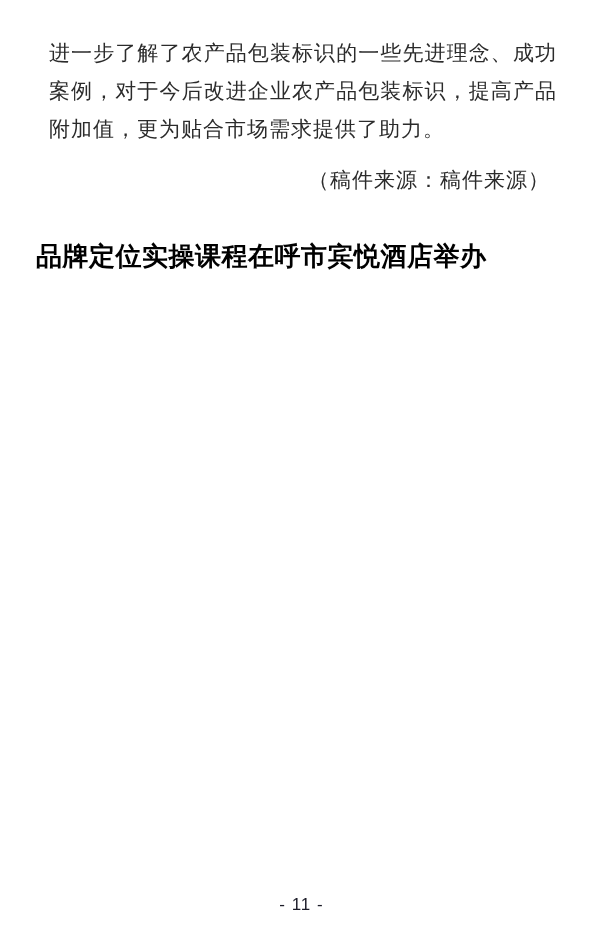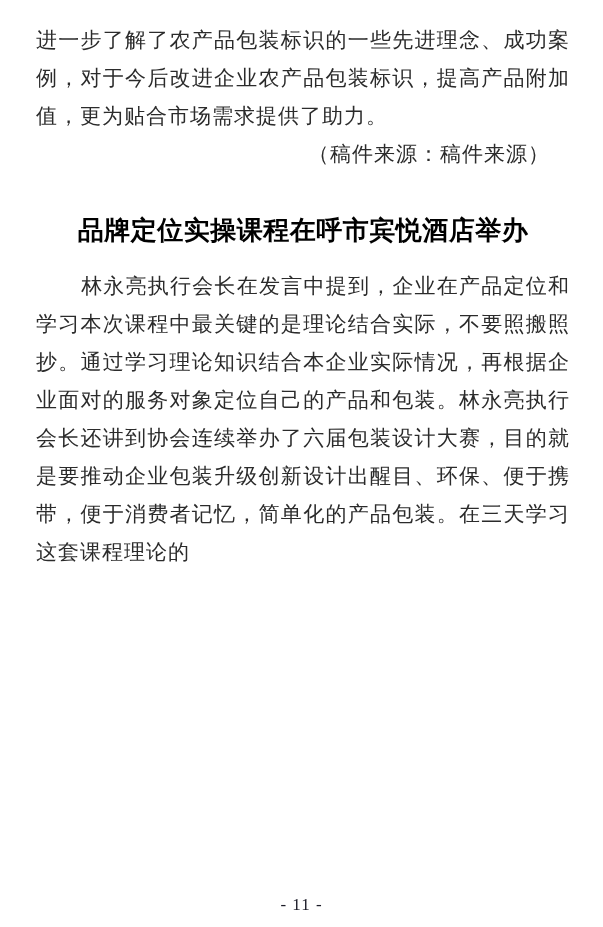--- a/index.html
+++ b/index.html
@@ -15,76 +15,74 @@
   }
   .page {
     position: relative;
     width: 603px;
     height: 927px;
     box-sizing: border-box;
     padding: 21px 33px 0 36px;
     background: #ffffff;
   }
   .body-text {
-    margin: 0;
+    margin: 13px;
     font-size: 21px;
     line-height: 38px;
     letter-spacing: 1px;
     color: #2b2b2b;
     text-align: justify;
     text-justify: inter-character;
   }
   .indent {
     text-indent: 2.15em;
   }
   .source-line {
     margin: 0;
     font-size: 21px;
     line-height: 38px;
     letter-spacing: 1px;
     color: #2b2b2b;
     text-align: right;
     padding-right: 20px;
   }
   .article-title {
-    margin: 36px 0 14px 0;
+    margin: 36px 0 20px 0;
     font-size: 26px;
     line-height: 44px;
     font-weight: bold;
     letter-spacing: 0.5px;
     color: #000000;
-    text-align: center;
     font-family: "Liberation Serif", "DejaVu Serif", serif;
   }
   .page-footer {
     position: absolute;
     left: 0;
     right: 0;
     bottom: 12px;
     text-align: center;
   }
   .page-number {
     font-size: 17px;
     letter-spacing: 1px;
     color: #1c1c28;
-    font-family: Liberation Serif, serif;
+    font-family: Liberation Sans, sans-serif;
   }
 </style>
 </head>
 <body>
 
 <div class="page">
 
   <p class="body-text">进一步了解了农产品包装标识的一些先进理念、成功案例，对于今后改进企业农产品包装标识，提高产品附加值，更为贴合市场需求提供了助力。</p>
 
   <p class="source-line">（稿件来源：稿件来源）</p>
 
   <h1 class="article-title">品牌定位实操课程在呼市宾悦酒店举办</h1>
 
 
 
-  <p class="body-text indent">林永亮执行会长在发言中提到，企业在产品定位和学习本次课程中最关键的是理论结合实际，不要照搬照抄。通过学习理论知识结合本企业实际情况，再根据企业面对的服务对象定位自己的产品和包装。林永亮执行会长还讲到协会连续举办了六届包装设计大赛，目的就是要推动企业包装升级创新设计出醒目、环保、便于携带，便于消费者记忆，简单化的产品包装。在三天学习这套课程理论的</p>
 
   <div class="page-footer">
     <span class="page-number">- 11 -</span>
   </div>
 
 </div>
 
 </body></html>

